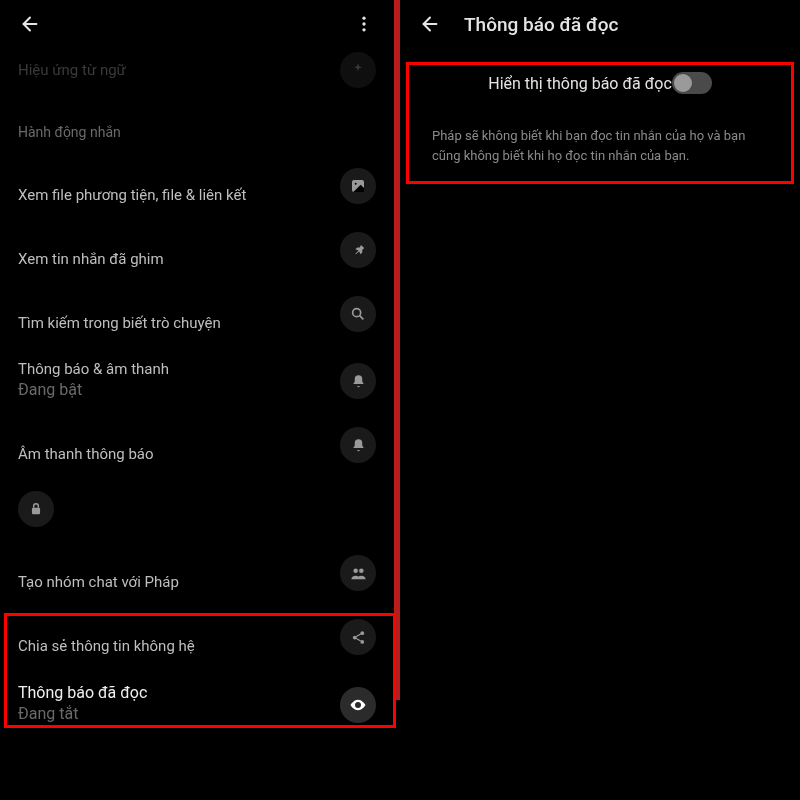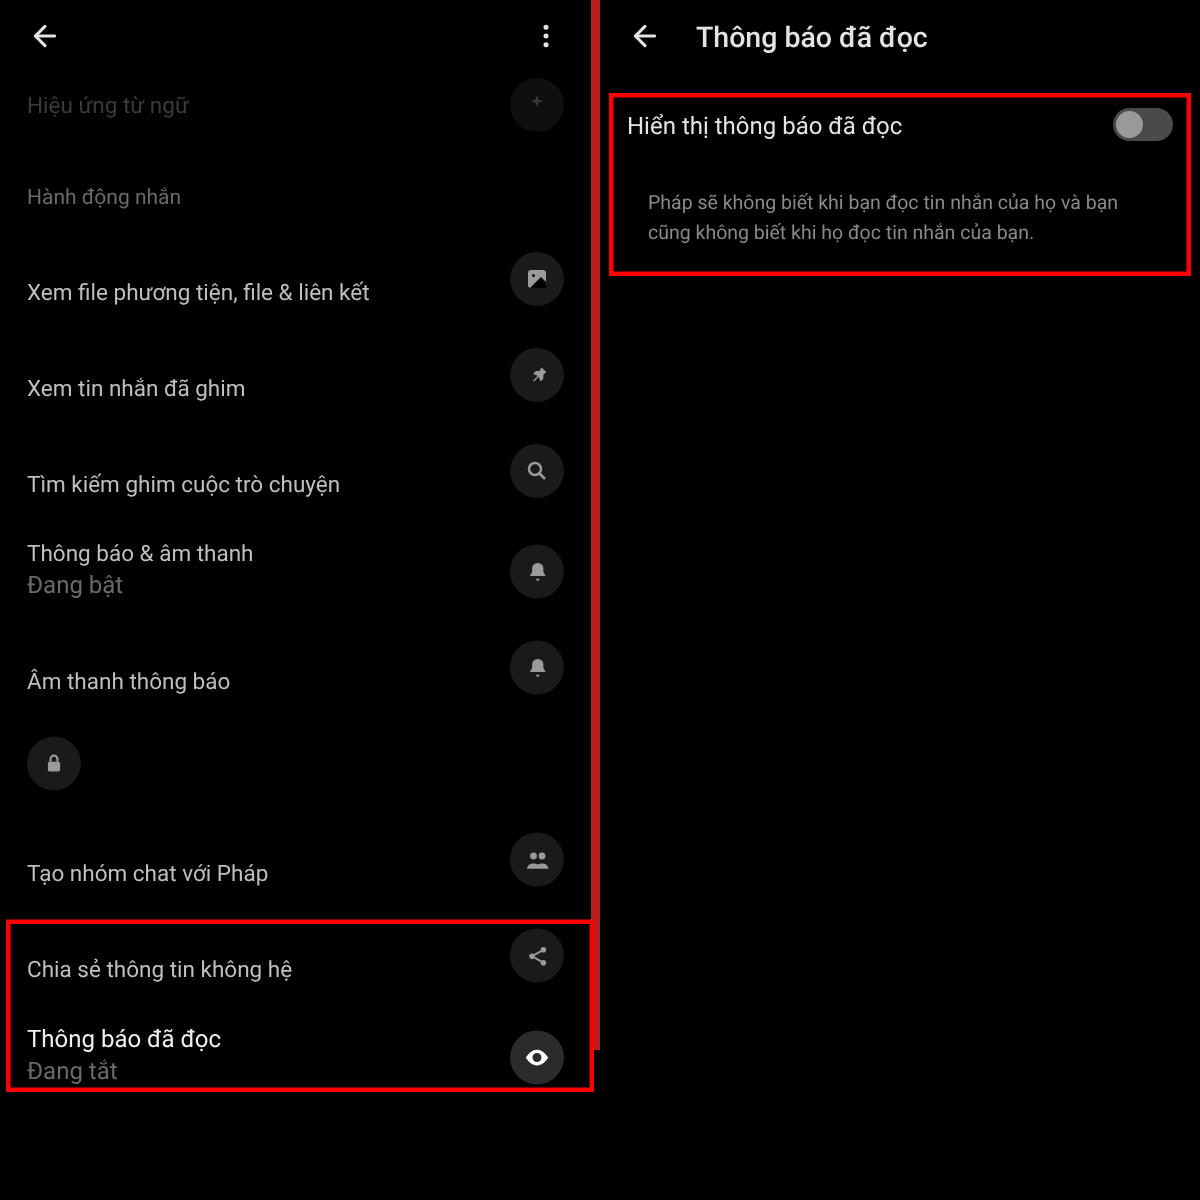--- a/index.html
+++ b/index.html
@@ -122,21 +122,21 @@
     top: 62px;
     width: 388px;
     height: 122px;
     border: 3px solid #ff0000;
     pointer-events: none;
   }
   .toggle-row {
     padding: 24px 18px 12px 18px;
     display: flex;
     align-items: center;
-    justify-content: space-between;
+    justify-content: center;
   }
   .toggle-label {
     font-size: 16px;
     color: #e4e4e4;
   }
   .toggle {
     width: 40px;
     height: 22px;
     border-radius: 11px;
     background: #4a4a4a;
@@ -210,21 +210,21 @@
       </div>
     <div class="icon-circle">
       <svg width="15" height="15" viewBox="0 0 24 24" fill="currentColor">
           <path d="M16 3l5 5-3 3v4l-3 3-2-5-5 5-1-1 5-5-5-2 3-3h4z"></path>
         </svg>
     </div>
   </div>
 
   <div class="row">
     <div class="row-text">
-        <span class="row-label">Tìm kiếm ghim cuộc trò chuyện</span>
+        <span class="row-label">Tìm kiếm trong biết trò chuyện</span>
       </div>
     <div class="icon-circle">
       <svg width="16" height="16" viewBox="0 0 24 24" fill="none" stroke="currentColor" stroke-width="2.5">
           <circle cx="10" cy="10" r="6"></circle>
           <line x1="20" y1="20" x2="14.5" y2="14.5"></line>
         </svg>
     </div>
   </div>
 
   <div class="row">

